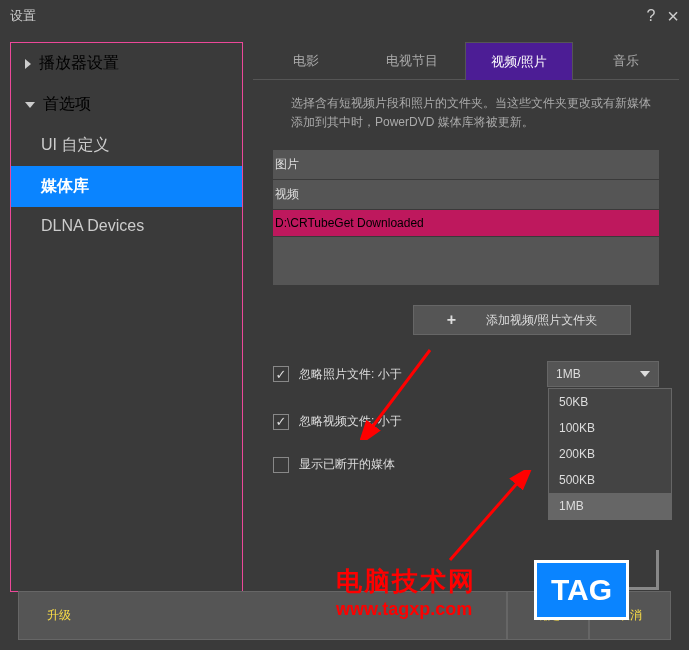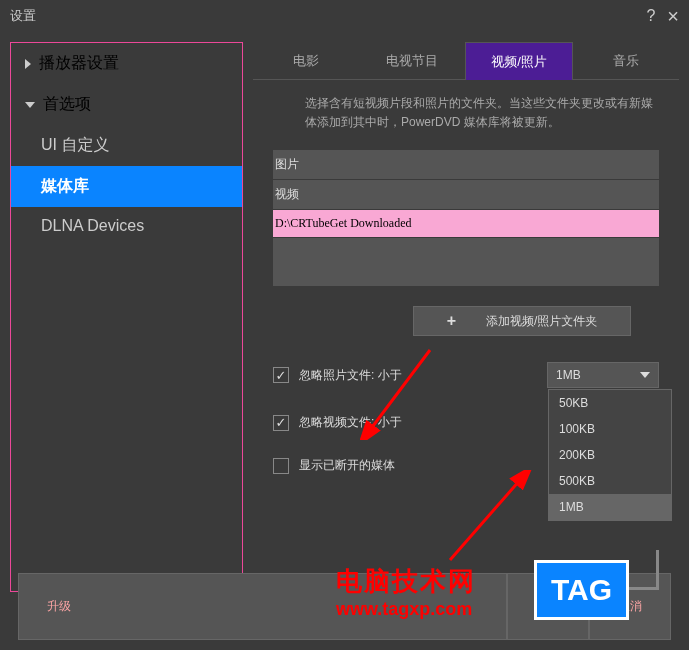--- a/index.html
+++ b/index.html
@@ -15,39 +15,39 @@
 .sidebar-header.collapsed::before{content:"";display:inline-block;width:0;height:0;border-top:5px solid transparent;border-bottom:5px solid transparent;border-left:6px solid #ccc;}
 .sidebar-header.expanded::before{content:"";display:inline-block;width:0;height:0;border-left:5px solid transparent;border-right:5px solid transparent;border-top:6px solid #ccc;}
 .sidebar-item{padding:10px 14px 10px 30px;cursor:pointer;color:#ccc;}
 .sidebar-item.active{background:#0a84ff;color:#fff;font-weight:bold;}
 .main{flex:1;display:flex;flex-direction:column;}
 .tabs{display:flex;height:38px;}
 .tab{flex:1;display:flex;align-items:center;justify-content:center;color:#aaa;font-size:13px;cursor:pointer;border-bottom:1px solid #555;}
 .tab.active{color:#fff;border:1px solid #555;border-bottom:none;background:#4c1d95;}
 .tab-panel{padding:14px 20px;color:#ccc;font-size:13px;}
 .section-title{margin-bottom:10px;color:#ddd;}
-.section-desc{color:#aaa;font-size:12px;margin:0 0 18px 32px;line-height:1.6;}
+.section-desc{color:#aaa;font-size:12px;margin:0 0 18px 18px;line-height:1.6;}
 .folder-list{margin-left:0;}
 .folder-item{background:#555;color:#ddd;padding:6px 2px;margin-bottom:1px;font-size:12px;}
-.folder-item.selected{background:#f9a8d4;color:#000;font-family:Liberation Serif, serif;}
+.folder-item.selected{background:#be185d;color:#000;}
 .folder-empty{background:#555;height:48px;margin-top:1px;}
 .add-btn{margin-top:20px;margin-left:140px;width:218px;height:30px;background:#555;border:1px solid #666;color:#ddd;font-size:12px;display:flex;align-items:center;justify-content:center;gap:20px;cursor:pointer;}
 .add-btn .plus{font-size:16px;font-weight:bold;margin-right:10px;}
 .option-row{display:flex;align-items:center;margin-top:26px;gap:10px;}
 .checkbox{width:16px;height:16px;border:1px solid #888;display:flex;align-items:center;justify-content:center;cursor:pointer;flex-shrink:0;}
 .checkbox.checked::after{content:"✓";color:#ddd;font-size:13px;line-height:1;}
 .option-label{flex:1;color:#ddd;font-size:12px;}
 .select{width:112px;height:26px;background:#555;border:1px solid #666;color:#ddd;display:flex;align-items:center;padding:0 8px;font-size:12px;cursor:pointer;position:relative;justify-content:space-between;}
 .select-arrow{width:0;height:0;border-left:5px solid transparent;border-right:5px solid transparent;border-top:6px solid #ddd;}
 .dropdown{position:absolute;top:26px;left:0;width:124px;background:#444;border:1px solid #666;z-index:10;}
 .dropdown-item{padding:6px 10px;font-size:12px;color:#ddd;cursor:pointer;}
 .dropdown-item.hover{background:#666;}
 .footer{position:absolute;bottom:10px;left:0;right:0;display:flex;align-items:center;padding:0 18px;}
 .footer-left{flex:1;}
-.btn{padding:24px 28px;background:#555;border:1px solid #666;color:#fca5a5;font-size:12px;cursor:pointer;}
+.btn{padding:15px 28px;background:#555;border:1px solid #666;color:#fde047;font-size:12px;cursor:pointer;}
 .footer-right{display:flex;gap:0;align-items:center;}
 .corner-mark{position:absolute;right:30px;bottom:60px;width:60px;height:40px;border-right:3px solid #888;border-bottom:3px solid #888;}
 .watermark{position:absolute;bottom:30px;left:336px;color:#ff0000;font-weight:bold;}
 .watermark .line1{font-size:26px;letter-spacing:2px;}
 .watermark .line2{font-size:18px;}
 .tag-badge{position:absolute;bottom:30px;right:60px;background:#0a84ff;color:#fff;font-size:30px;font-weight:bold;padding:10px 14px;border:3px solid #fff;}
 .arrow-svg{position:absolute;pointer-events:none;}
 </style>
 </head>
 <body>

